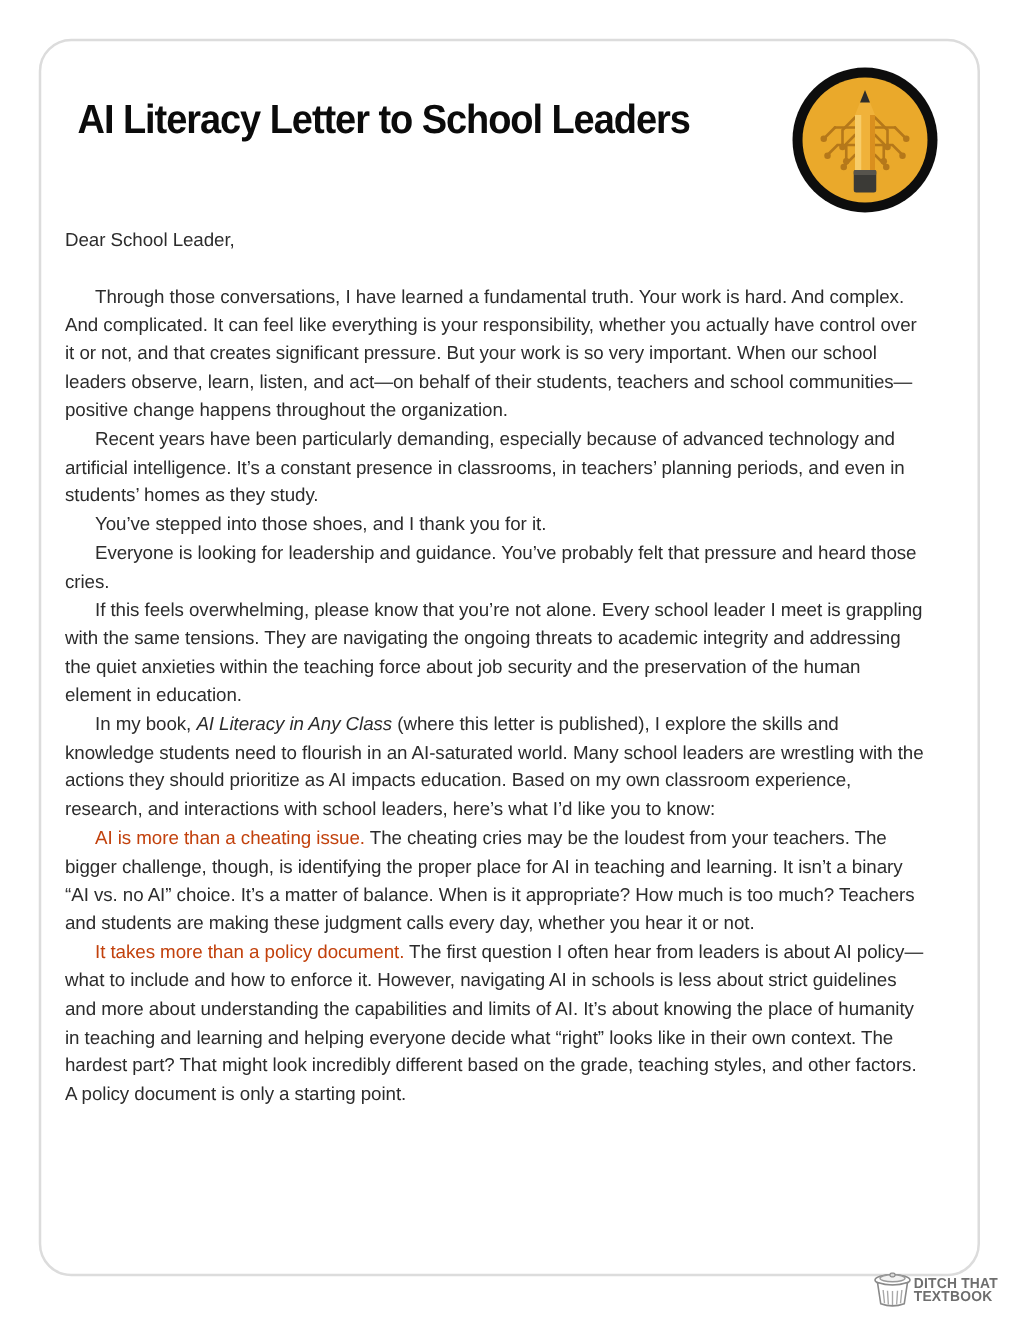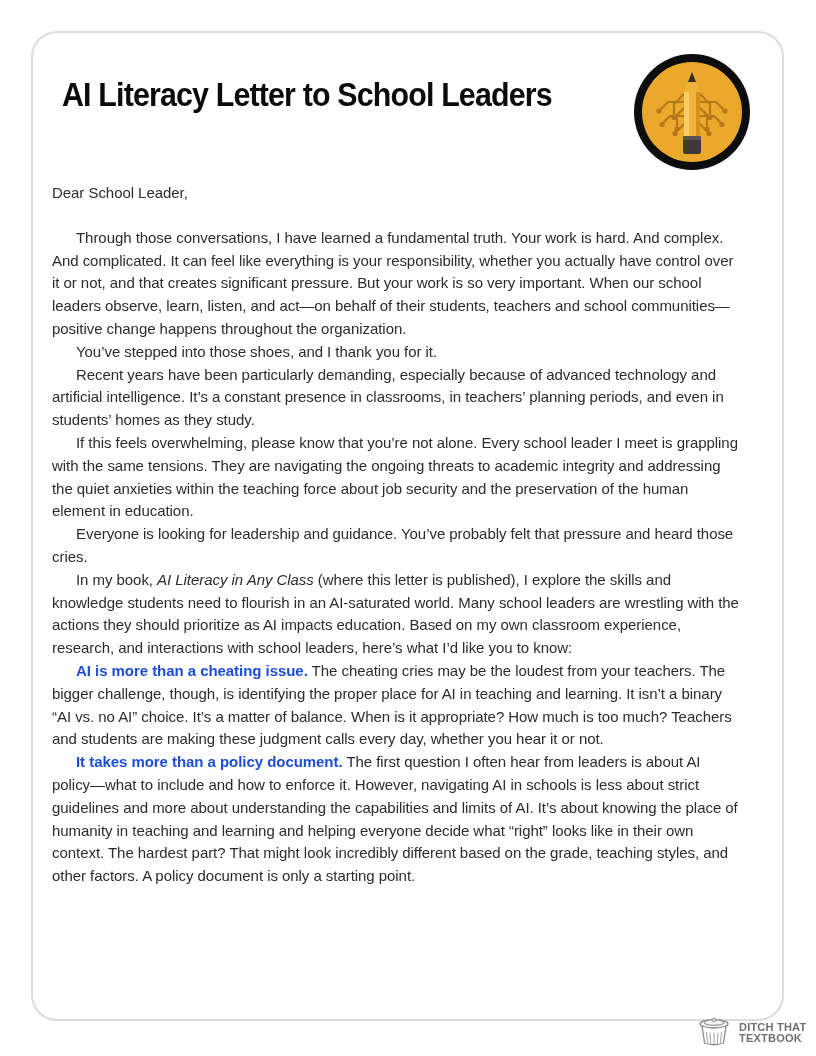--- a/index.html
+++ b/index.html
@@ -84,35 +84,34 @@
   }
   .salutation {
     margin-bottom: 22px !important;
   }
   .letter p.body-para {
     text-indent: 24px;
   }
   .letter em {
   }
   .letter strong {
-    font-weight: 700;
-    color: #1d4ed8;
+    font-weight: 400;
+    color: #c2410c;
   }
 
   
   .footer-brand {
     position: absolute;
     left: 697px;
     top: 1013px;
     width: 112px;
     height: 40px;
     display: flex;
     align-items: center;
     gap: 0;
-    justify-content: space-between;
   }
   .footer-brand .can { flex: 0 0 auto; }
   .footer-brand .brand-words {
     font-family: "Liberation Sans", sans-serif;
     font-weight: 700;
     font-size: 11.5px;
     line-height: 1.0;
     letter-spacing: 0.2px;
     color: #6e6e6e;
     text-transform: uppercase;
@@ -183,24 +182,24 @@
       </svg>
     </div>
 
   </div>
 
   <div class="letter">
     <p class="salutation">Dear School Leader,</p>
 
     <div id="paragraph-host">
         <p class="body-para"><span>Through those conversations, I have learned a fundamental truth. Your work is hard. And complex. And complicated. It can feel like everything is your responsibility, whether you actually have control over it or not, and that creates significant pressure. But your work is so very important. When our school leaders observe, learn, listen, and act—on behalf of their students, teachers and school communities—positive change happens throughout the organization.</span></p>
+        <p class="body-para"><span>Recent years have been particularly demanding, especially because of advanced technology and artificial intelligence. It’s a constant presence in classrooms, in teachers’ planning periods, and even in students’ homes as they study.</span></p>
         <p class="body-para"><span>You’ve stepped into those shoes, and I thank you for it.</span></p>
-        <p class="body-para"><span>Recent years have been particularly demanding, especially because of advanced technology and artificial intelligence. It’s a constant presence in classrooms, in teachers’ planning periods, and even in students’ homes as they study.</span></p>
+        <p class="body-para"><span>Everyone is looking for leadership and guidance. You’ve probably felt that pressure and heard those cries.</span></p>
         <p class="body-para"><span>If this feels overwhelming, please know that you’re not alone. Every school leader I meet is grappling with the same tensions. They are navigating the ongoing threats to academic integrity and addressing the quiet anxieties within the teaching force about job security and the preservation of the human element in education.</span></p>
-        <p class="body-para"><span>Everyone is looking for leadership and guidance. You’ve probably felt that pressure and heard those cries.</span></p>
         <p class="body-para"><span>In my book, </span><em>AI Literacy in Any Class</em><span> (where this letter is published), I explore the skills and knowledge students need to flourish in an AI-saturated world. Many school leaders are wrestling with the actions they should prioritize as AI impacts education. Based on my own classroom experience, research, and interactions with school leaders, here’s what I’d like you to know:</span></p>
         <p class="body-para"><strong>AI is more than a cheating issue.</strong><span> The cheating cries may be the loudest from your teachers. The bigger challenge, though, is identifying the proper place for AI in teaching and learning. It isn’t a binary “AI vs. no AI” choice. It’s a matter of balance. When is it appropriate? How much is too much? Teachers and students are making these judgment calls every day, whether you hear it or not.</span></p>
         <p class="body-para"><strong>It takes more than a policy document.</strong><span> The first question I often hear from leaders is about AI policy—what to include and how to enforce it. However, navigating AI in schools is less about strict guidelines and more about understanding the capabilities and limits of AI. It’s about knowing the place of humanity in teaching and learning and helping everyone decide what “right” looks like in their own context. The hardest part? That might look incredibly different based on the grade, teaching styles, and other factors. A policy document is only a starting point.</span></p>
       </div>
   </div>
 
 </div>
 
 <div class="footer-brand">
   <span class="can">

